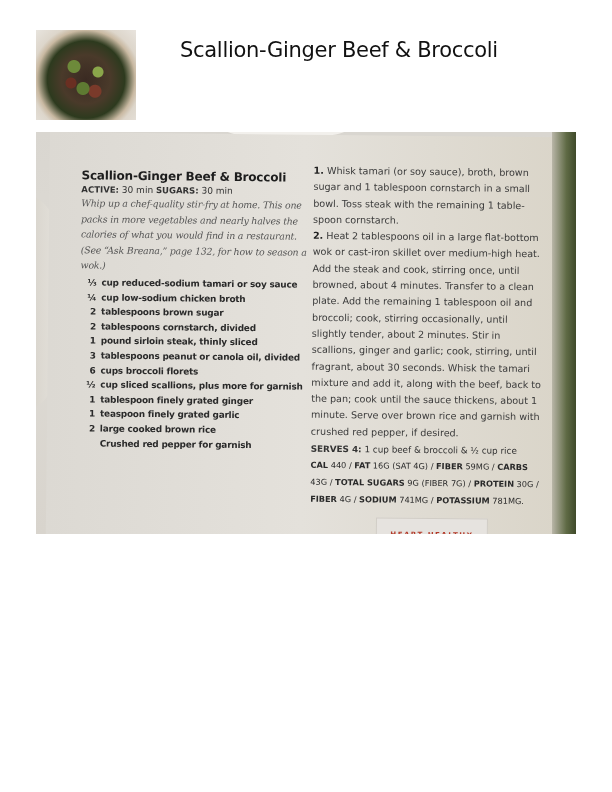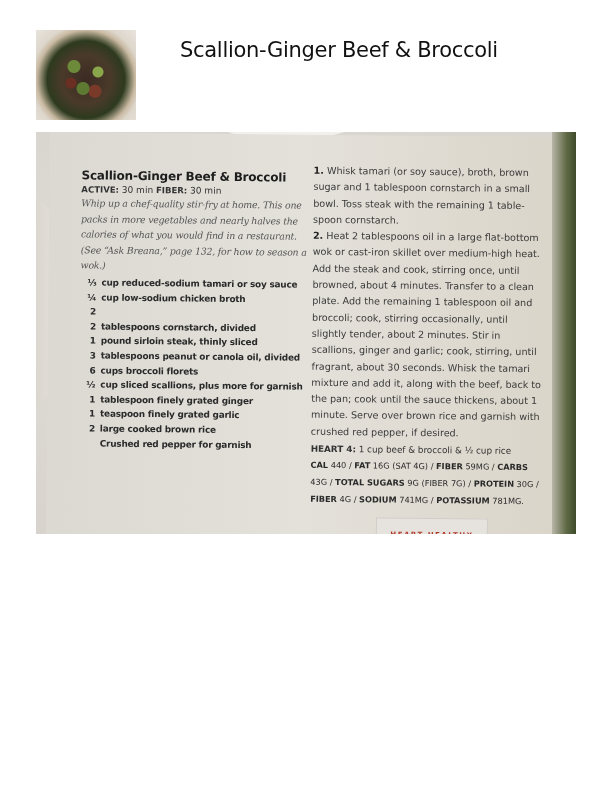--- a/index.html
+++ b/index.html
@@ -80,35 +80,36 @@
   <div class="left-bowl"></div>
   <div class="top-plate"></div>
   <div class="bottom-plate"></div>
 
   <div class="page">
     <div class="col-left">
       <div class="recipe-title">Scallion-Ginger Beef &amp; Broccoli</div>
       <div class="times">
         <b>ACTIVE:</b>
         <span>30 min</span>
-        <b>FIBER:</b>
+        <b>SUGARS:</b>
         <span>30 min</span>
       </div>
       <div class="intro">Whip up a chef-quality stir-fry at home. This one packs in more vegetables and nearly halves the calories of what you would find in a restaurant. (See “Ask Breana,” page 132, for how to season a wok.)</div>
       <ul class="ingredients">
         <li>
             <span class="qty">⅓</span>
             <span>cup reduced-sodium tamari or soy sauce</span>
           </li>
         <li>
             <span class="qty">¼</span>
             <span>cup low-sodium chicken broth</span>
           </li>
         <li>
             <span class="qty">2</span>
+            <span>tablespoons brown sugar</span>
           </li>
         <li>
             <span class="qty">2</span>
             <span>tablespoons cornstarch, divided</span>
           </li>
         <li>
             <span class="qty">1</span>
             <span>pound sirloin steak, thinly sliced</span>
           </li>
         <li>
@@ -145,21 +146,21 @@
     <div class="col-right">
       <div>
         <span class="step-num">1.</span>
         <span>Whisk tamari (or soy sauce), broth, brown sugar and 1 tablespoon cornstarch in a small bowl. Toss steak with the remaining 1 table-spoon cornstarch.</span>
       </div>
       <div>
         <span class="step-num">2.</span>
         <span>Heat 2 tablespoons oil in a large flat-bottom wok or cast-iron skillet over medium-high heat. Add the steak and cook, stirring once, until browned, about 4 minutes. Transfer to a clean plate. Add the remaining 1 tablespoon oil and broccoli; cook, stirring occasionally, until slightly tender, about 2 minutes. Stir in scallions, ginger and garlic; cook, stirring, until fragrant, about 30 seconds. Whisk the tamari mixture and add it, along with the beef, back to the pan; cook until the sauce thickens, about 1 minute. Serve over brown rice and garnish with crushed red pepper, if desired.</span>
       </div>
       <div class="serves">
-        <b>HEART 4:</b>
+        <b>SERVES 4:</b>
         <span>1 cup beef &amp; broccoli &amp; ½ cup rice</span>
       </div>
       <div class="nutrition">
         <b>CAL</b> <span>440 /</span>
         <b>FAT</b> <span>16G (SAT 4G) /</span>
         <b>FIBER</b> <span>59MG /</span>
         <b>CARBS</b> <span>43G /</span>
         <b>TOTAL SUGARS</b> <span>9G (FIBER 7G) /</span>
         <b>PROTEIN</b> <span>30G /</span>
         <b>FIBER</b> <span>4G /</span>

